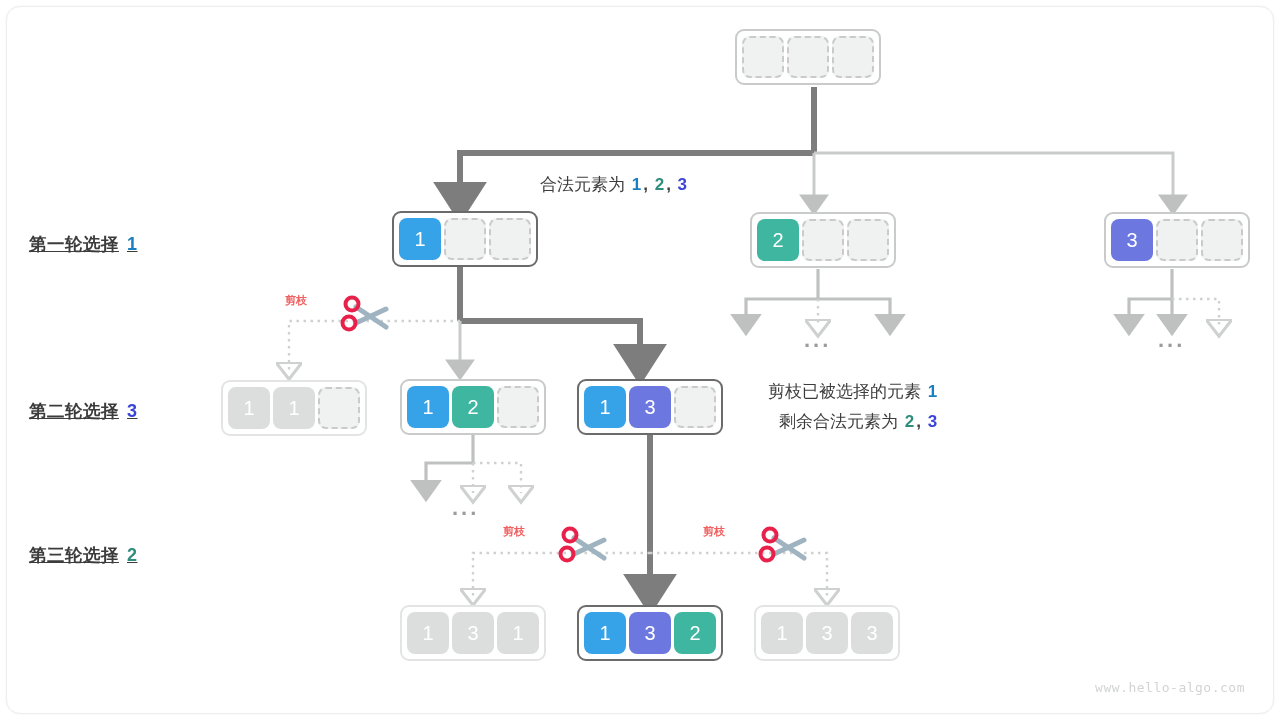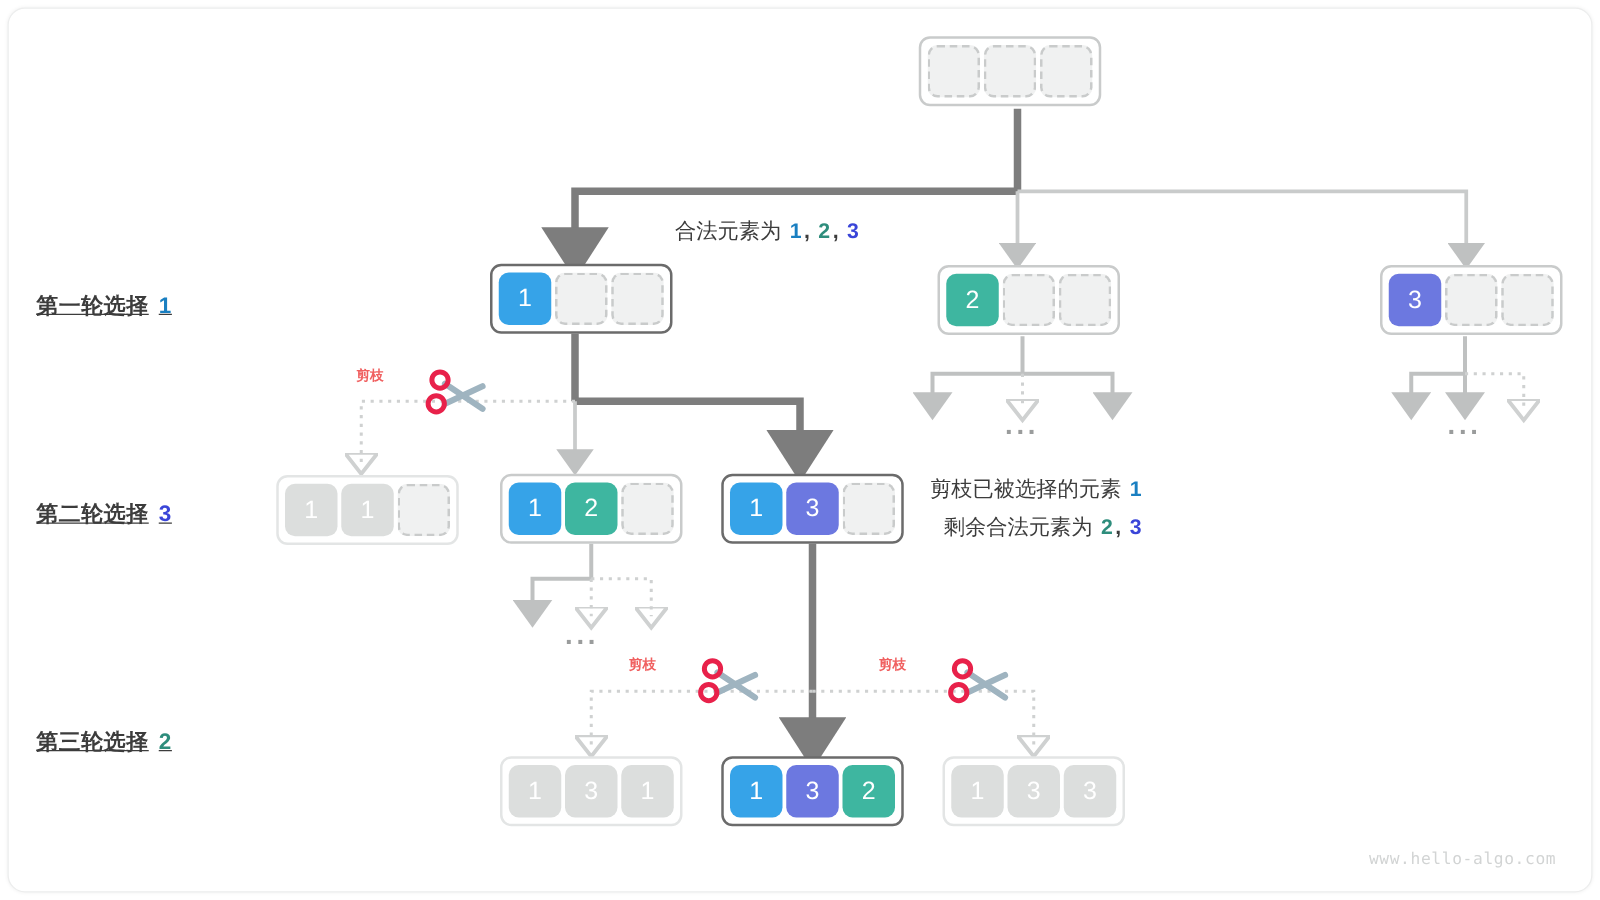--- a/index.html
+++ b/index.html
@@ -167,32 +167,32 @@
   <div class="prune-label" style="left:278px;top:286px;">剪枝</div>
   <div class="prune-label" style="left:496px;top:517px;">剪枝</div>
   <div class="prune-label" style="left:696px;top:517px;">剪枝</div>
 
   <div class="row-label" style="left:22px;top:225px;">
     <span>第一轮选择</span><span class="num c1">1</span>
   </div>
   <div class="row-label" style="left:22px;top:392px;">
     <span>第二轮选择</span><span class="num c3">3</span>
   </div>
-  <div class="row-label" style="left:22px;top:574px;">
+  <div class="row-label" style="left:22px;top:536px;">
     <span>第三轮选择</span><span class="num c2">2</span>
   </div>
 
   <div class="note" style="left:533px;top:163px;">
     <span>合法元素为</span>
     <span class="num c1">1</span><span class="sep">,</span>
     <span class="num c2">2</span><span class="sep">,</span>
     <span class="num c3">3</span>
   </div>
 
-  <div class="note" style="left:737px;top:370px;">
+  <div class="note" style="left:761px;top:370px;">
     <div>
       <span>剪枝已被选择的元素</span>
       <span class="num c1">1</span>
     </div>
     <div>
       <span>剩余合法元素为</span>
       <span class="num c2">2</span><span class="sep">,</span>
       <span class="num c3">3</span>
     </div>
   </div>

